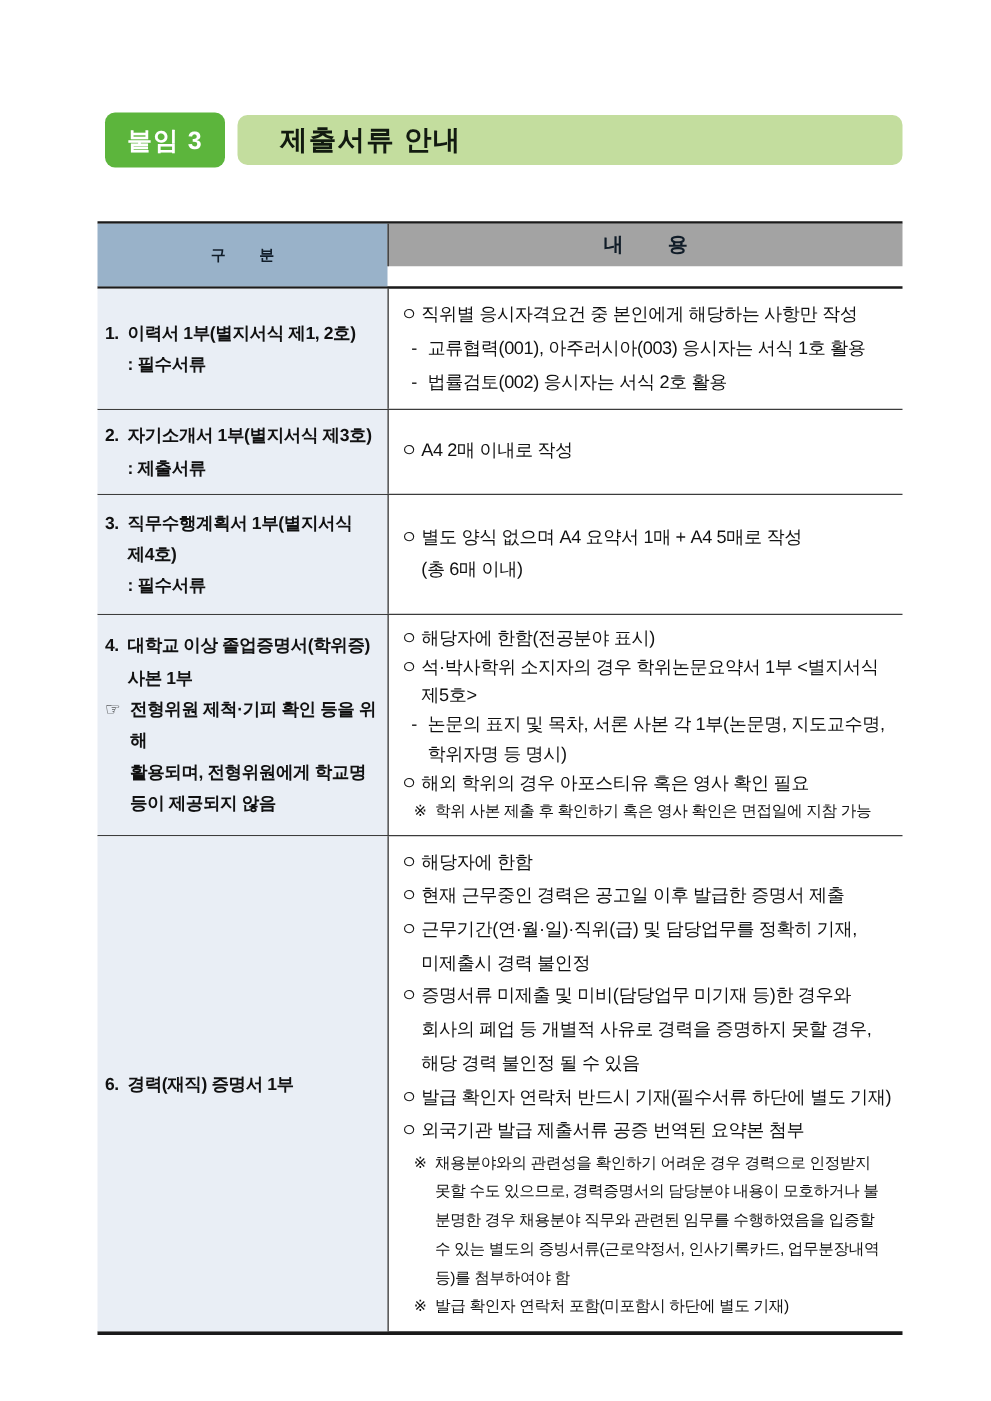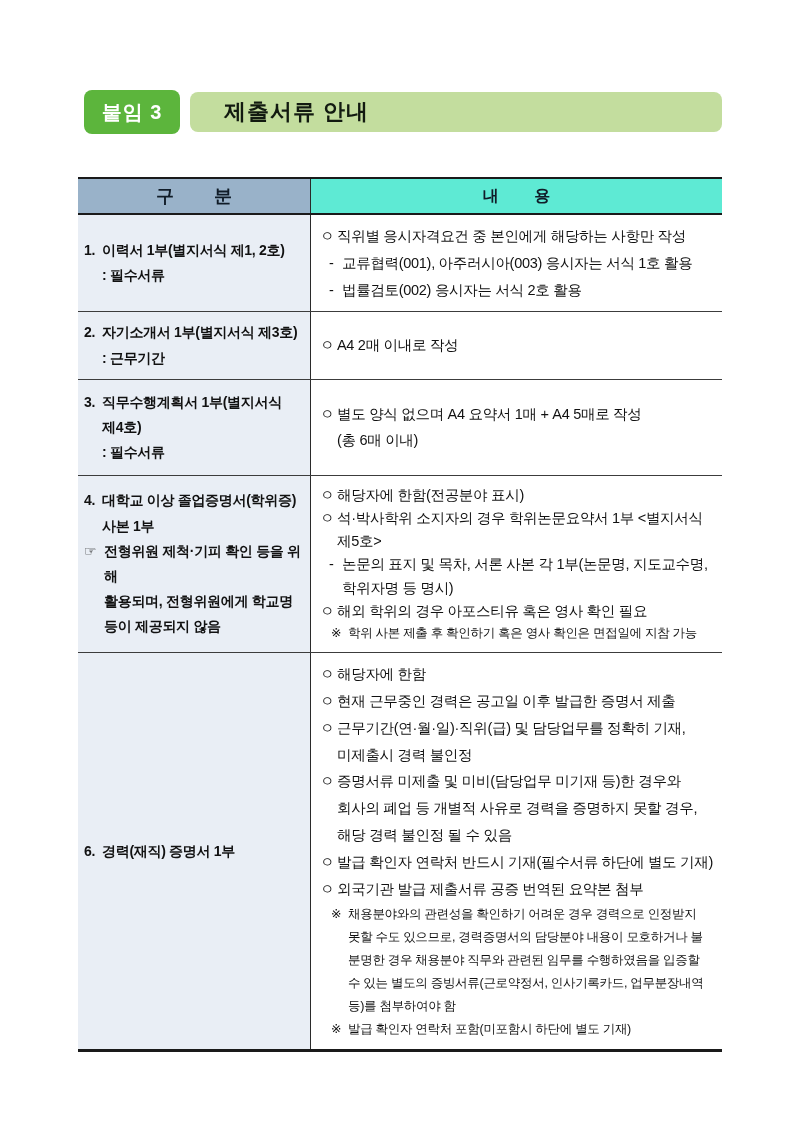--- a/index.html
+++ b/index.html
@@ -53,25 +53,25 @@
     border-left: 1px solid #2a2a2a;
     display: flex; flex-direction: column; justify-content: center;
     padding: 8px 6px 8px 9px;
     font-size: 14.5px; line-height: 1.85;
     letter-spacing: -0.3px;
   }
 
   .t-head .h-cat {
     flex: 0 0 232px; background: #99b2c9;
     display: flex; align-items: center; justify-content: center;
-    height: 34px; font-weight: bold; font-size: 18px; white-space: pre;
+    height: 50px; font-weight: bold; font-size: 12px; white-space: pre;
     color: #101c28;
   }
   .t-head .h-con {
-    flex: 1 1 auto; background: #5eead4; border-left: 1px solid #2a2a2a;
+    flex: 1 1 auto; background: #a3a3a3; border-left: 1px solid #2a2a2a;
     display: flex; align-items: center; justify-content: center;
     height: 34px; font-weight: bold; font-size: 16px; white-space: pre;
     color: #101c28;
   }
 
   .row-1 .cell-cat, .row-1 .cell-con { min-height: 92px; }
   .row-2 .cell-cat, .row-2 .cell-con { min-height: 63px; }
   .row-3 .cell-cat, .row-3 .cell-con { min-height: 95px; }
   .row-4 .cell-cat, .row-4 .cell-con { min-height: 160px; }
   .row-6 .cell-cat, .row-6 .cell-con { min-height: 373px; }
@@ -134,21 +134,21 @@
         <span class="tx">법률검토(002) 응시자는 서식 2호 활용</span>
       </div>
     </div>
   </div>
 
   <div class="t-row row-2">
     <div class="cell-cat">
       <div class="item item--cat">
         <span class="mk">2.</span>
         <span class="tx">자기소개서 1부(별지서식 제3호)
-: 근무기간</span>
+: 제출서류</span>
       </div>
     </div>
     <div class="cell-con">
       <div class="item">
         <span class="mk">ㅇ</span>
         <span class="tx">A4 2매 이내로 작성</span>
       </div>
     </div>
   </div>
 

